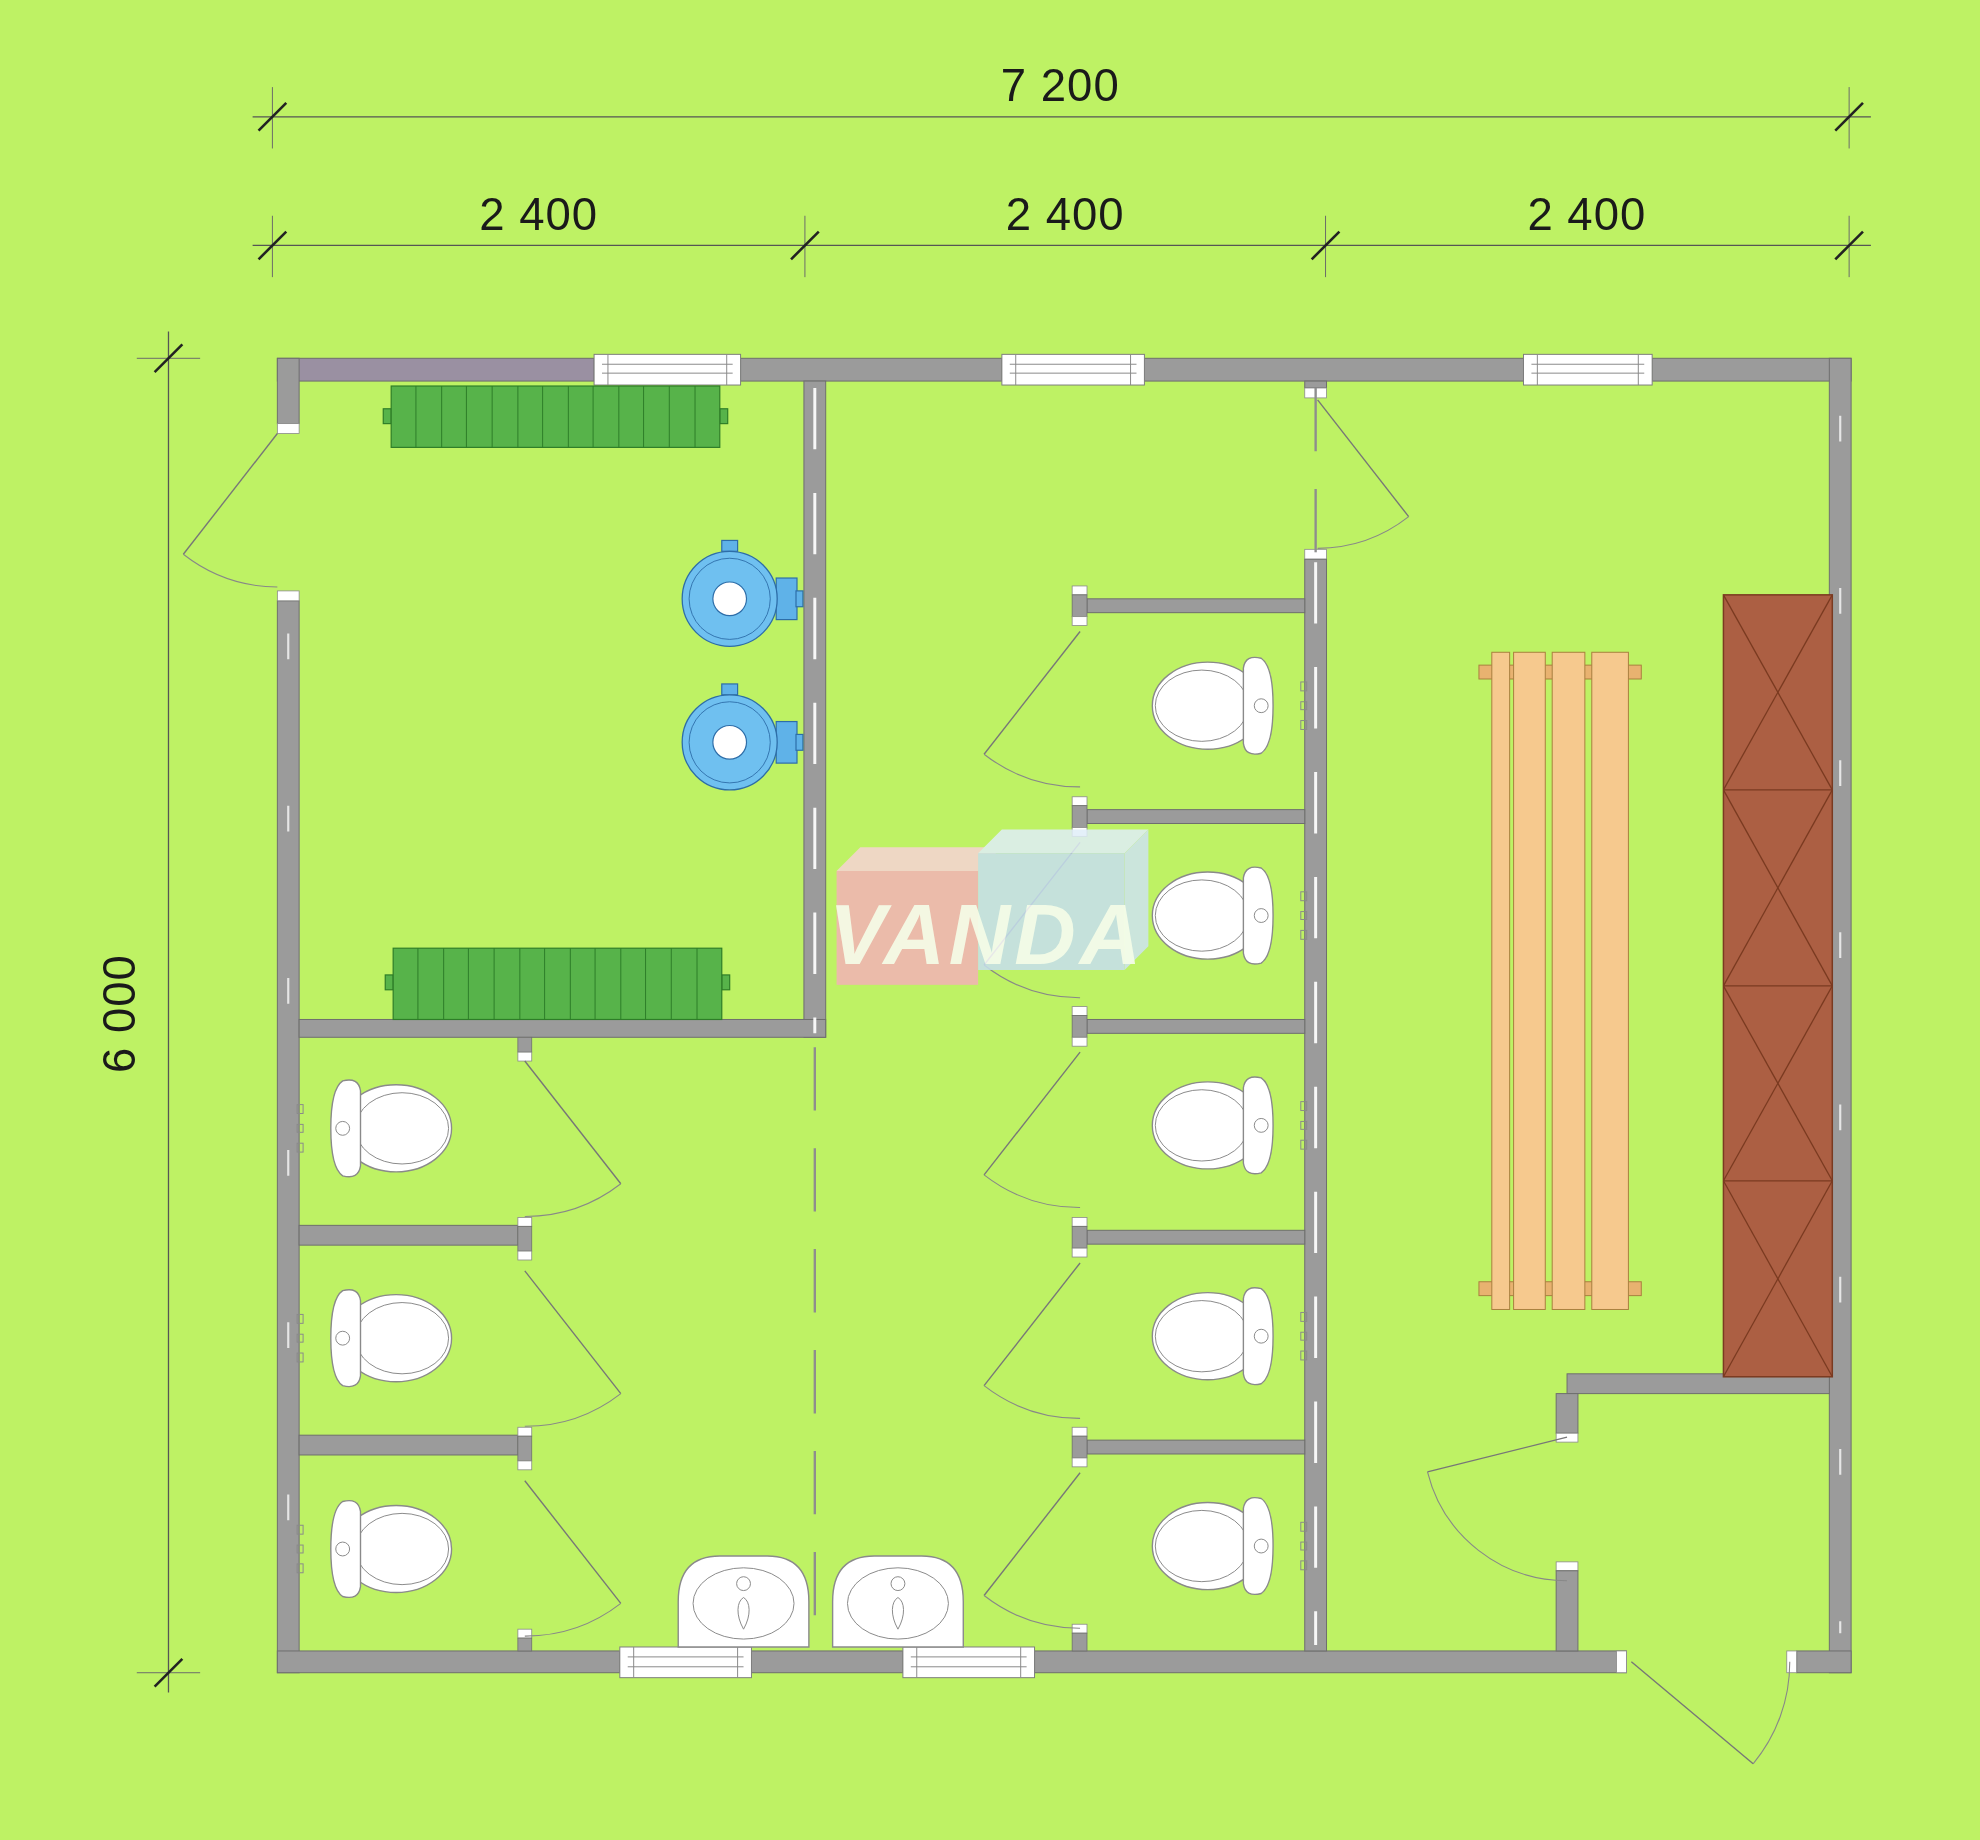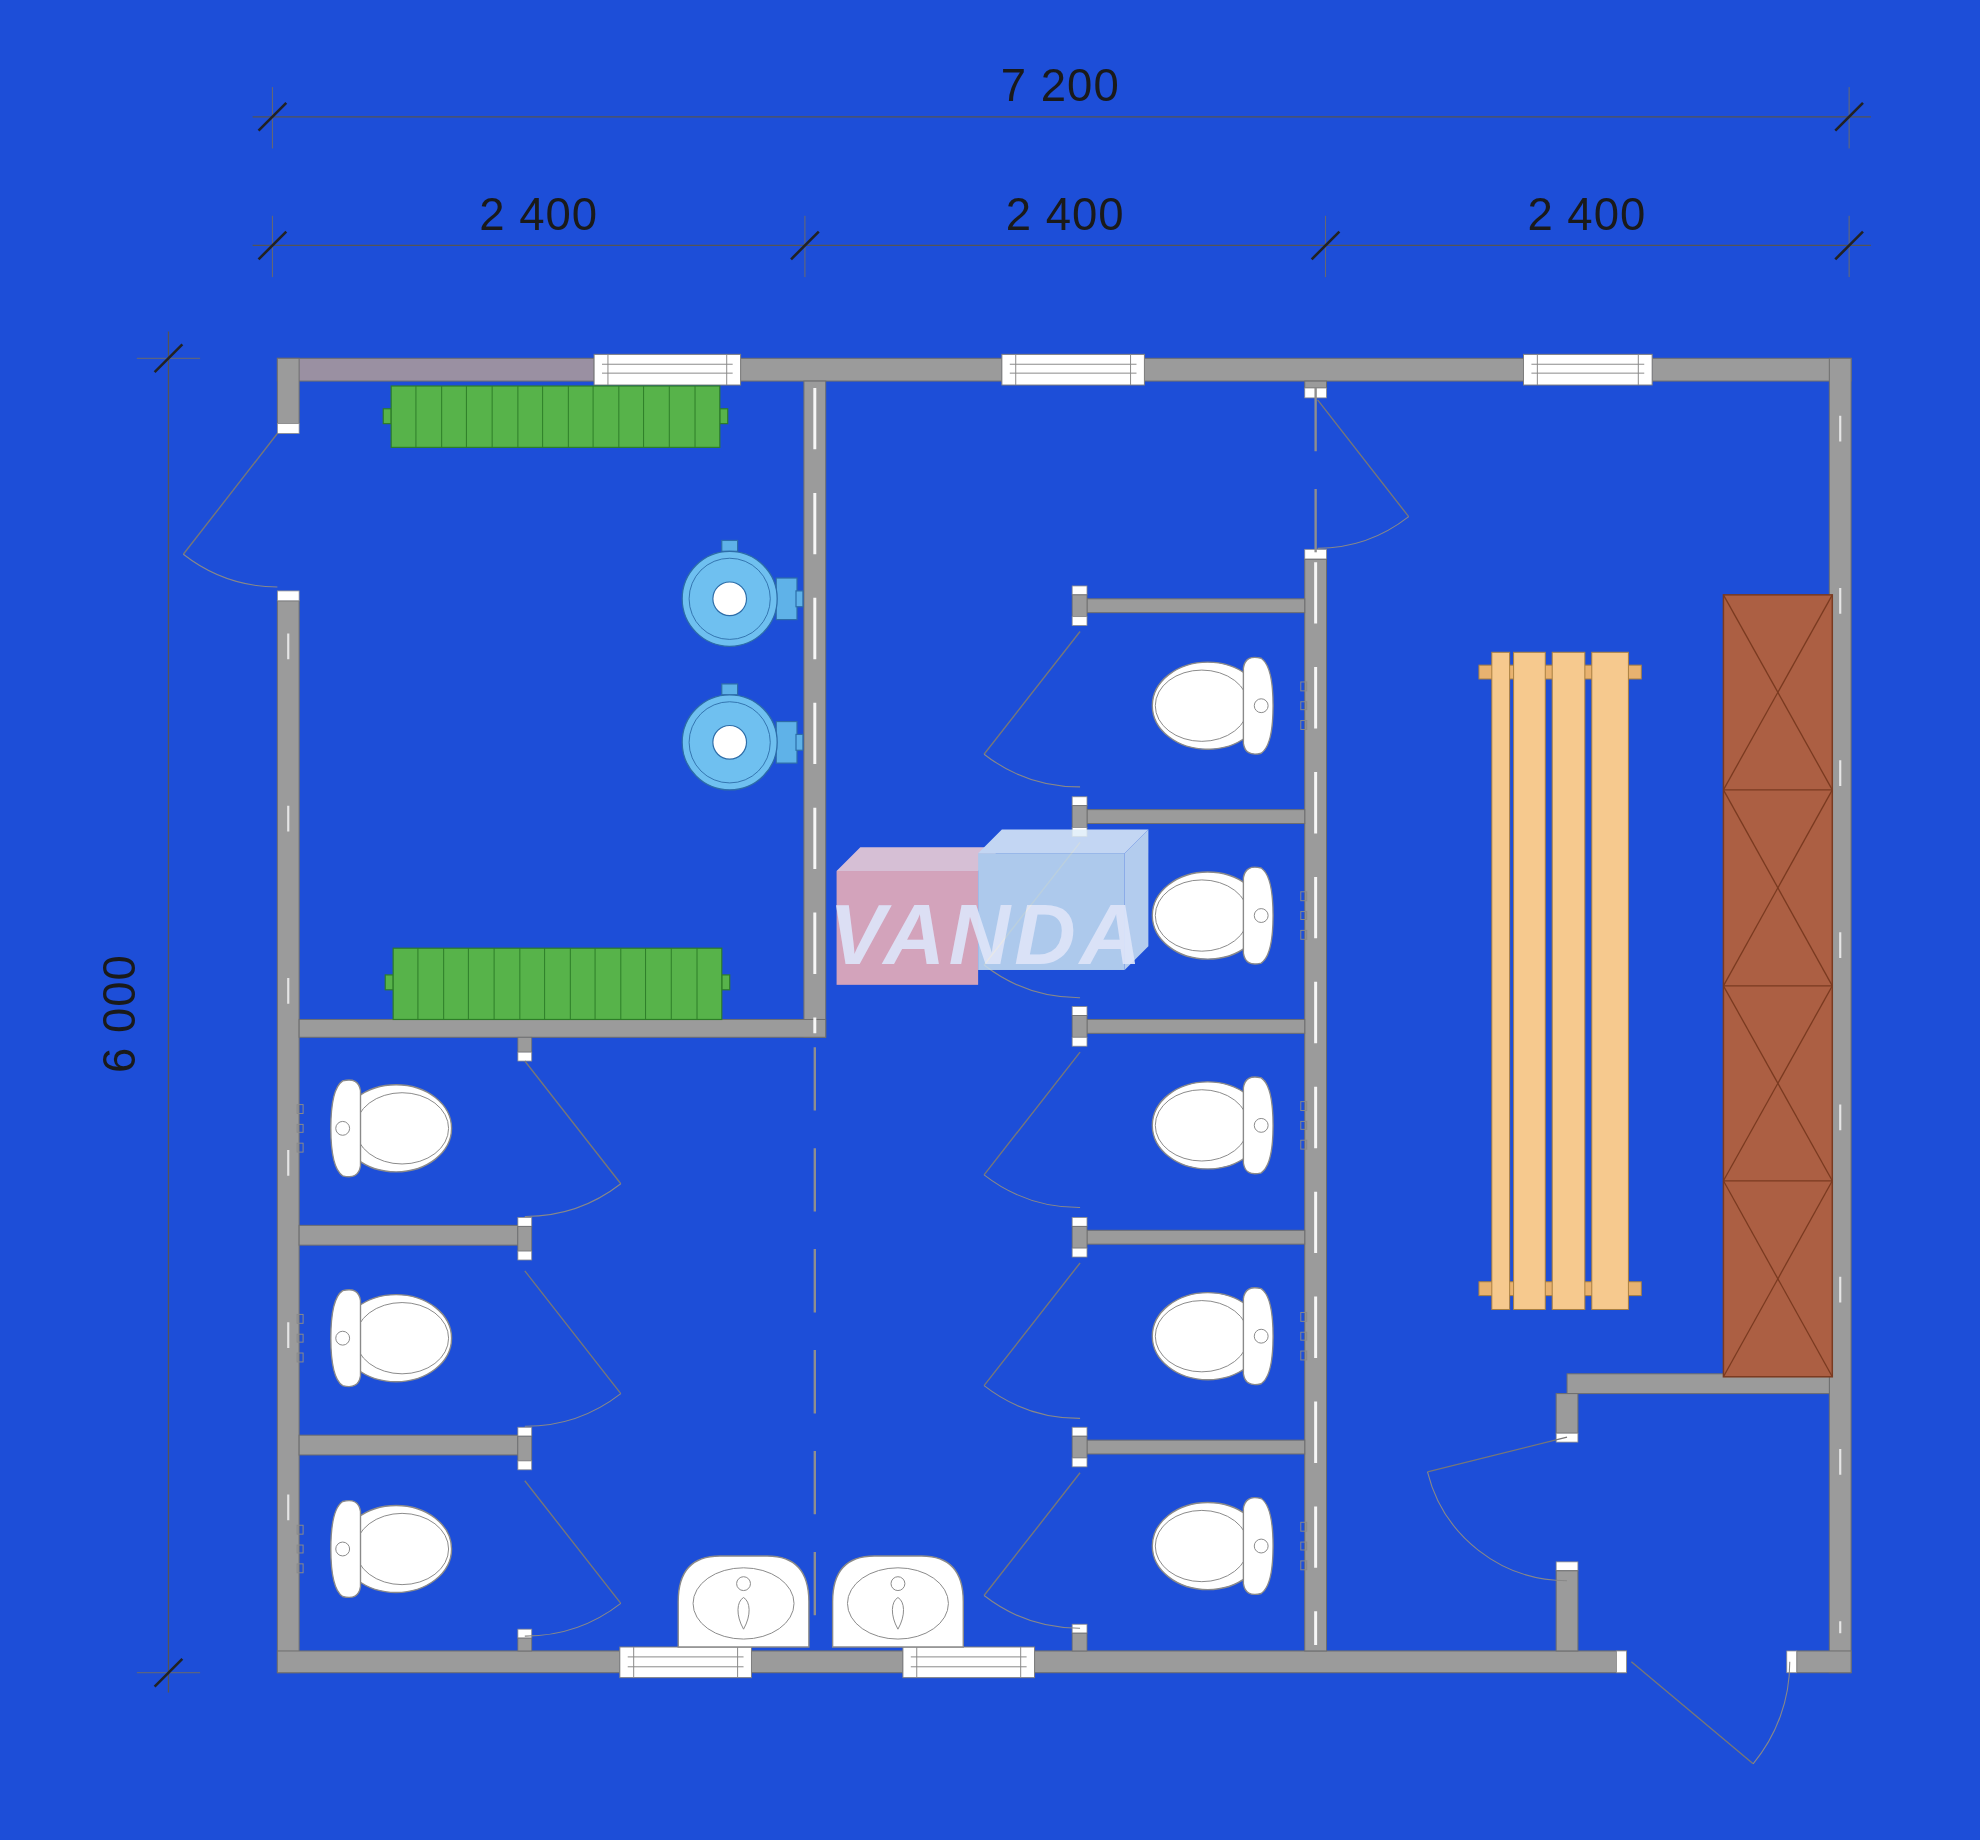--- a/index.html
+++ b/index.html
@@ -1,17 +1,17 @@
 <!DOCTYPE html>
 <html style="--wall: #9B9B9B; --wall_outline: #6E6E6E; --wall_accent_purple: #9A90A2; --fixture_line: #8A8A8A; --bench_green: #57B34A; --bench_green_line: #2E7D28; --basin_blue: #6FC0F0; --basin_blue_mid: #5FB2E8; --basin_blue_dark: #2D6DA8; --wood_orange: #F6C98E; --wood_orange_dark: #E8B270; --wood_outline: #A97F3F; --locker_brown: #AC5F43; --locker_line: #7A3A20; --dim_line: #555555; --dim_text: #1A1A1A; --module_dash: #8E8E8E; --watermark_pink_front: #F3B2B7; --watermark_pink_top: #F7D3D5; --watermark_blue_front: #C7DFF0; --watermark_blue_top: #E0EEF8; --watermark_blue_side: #CEE3F2; --watermark_letter: #FFFFFF;"><head>
 <meta charset="utf-8">
 <style>
   html,body{margin:0;padding:0;background:#ffffff;}
   body{font-family:"Liberation Sans", sans-serif;}
-  .canvas{position:relative;width:1980px;height:1840px;background:#1d4ed8;overflow:hidden;}
+  .canvas{position:relative;width:1980px;height:1840px;background:#bef264;overflow:hidden;}
   svg{display:block;}
   .wall{fill:var(--wall);stroke:var(--wall_outline);stroke-width:1;}
   .wall-purple{fill:var(--wall_accent_purple);stroke:var(--wall_outline);stroke-width:1;}
   .stub{fill:var(--wall);stroke:var(--wall_outline);stroke-width:0.8;}
   .notch{fill:#ffffff;stroke:#8a8a8a;stroke-width:0.8;}
   .win{fill:#ffffff;stroke:#7d7d7d;stroke-width:1;}
   .winline{stroke:#8a8a8a;stroke-width:1;fill:none;}
   .door{stroke:#777777;stroke-width:1.4;fill:none;}
   .arc{stroke:#888888;stroke-width:1.1;fill:none;}
   .fix{stroke:var(--fixture_line);stroke-width:1.4;fill:#ffffff;}

